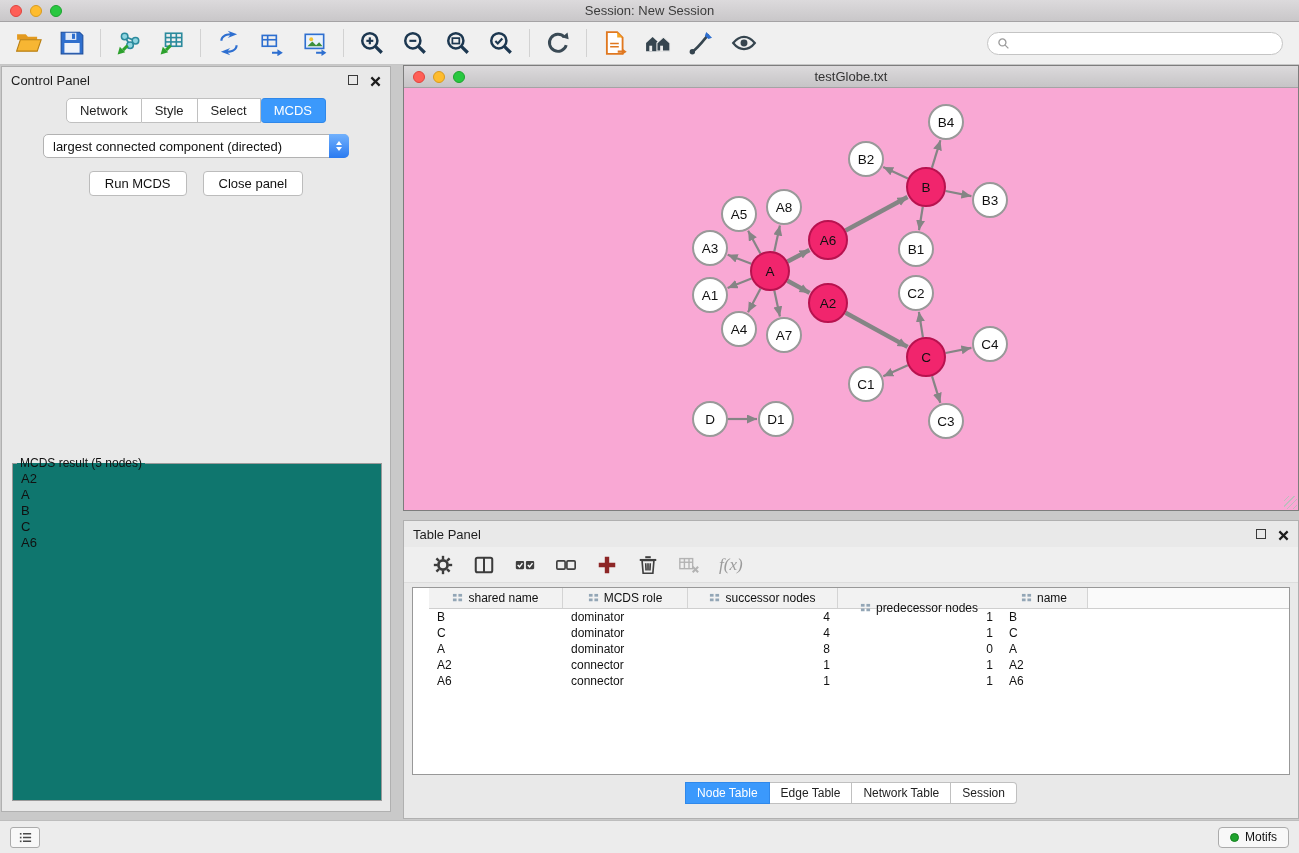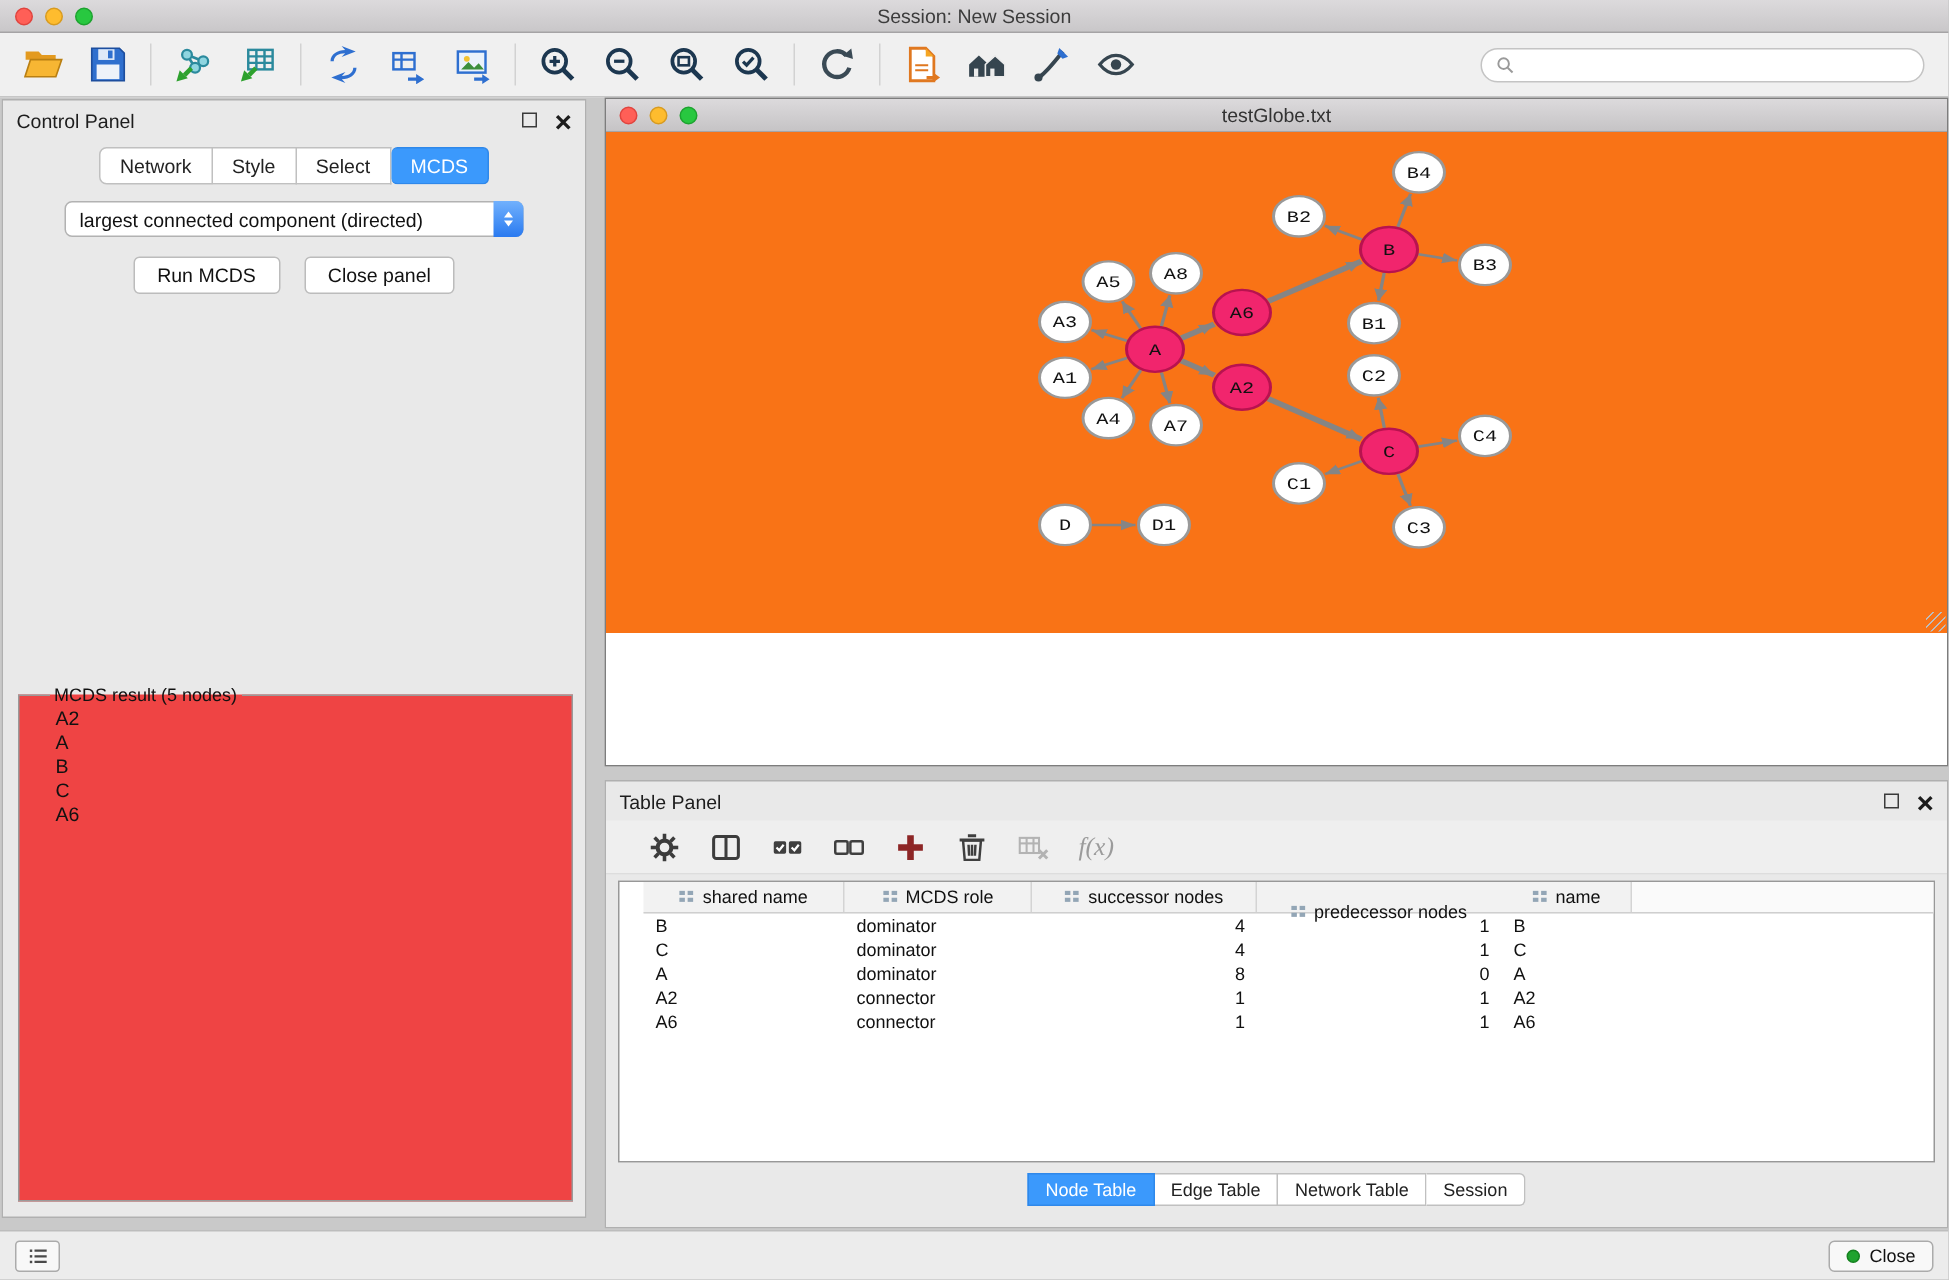--- a/index.html
+++ b/index.html
@@ -48,31 +48,31 @@
     padding-left:9px; position:relative; cursor:default; }
   .stepper { position:absolute; right:-1px; top:-1px; width:20px; height:24px;
     background:linear-gradient(#71b1fd,#2a7af0); border-radius:0 5px 5px 0;
     display:flex; flex-direction:column; align-items:center; justify-content:center; gap:2px; }
   .arr-up { width:0; height:0; border-left:3.5px solid transparent; border-right:3.5px solid transparent; border-bottom:4.5px solid #fff; }
   .arr-dn { width:0; height:0; border-left:3.5px solid transparent; border-right:3.5px solid transparent; border-top:4.5px solid #fff; }
   .btn-row { display:flex; justify-content:center; gap:16px; margin-top:13px; }
   .btn { font-size:13px; padding:4px 15px; background:#fff; border:1px solid #bcbcbc; border-radius:4px;
     color:#111; cursor:default; font-family:"Liberation Sans",sans-serif; }
   .mcds-fieldset { position:absolute; left:10px; top:389px; width:370px; height:345px;
-    border:1px solid #9a9a9a; background:#ef4444; padding:1px 0 0 16px; }
+    border:1px solid #9a9a9a; background:#0f766e; padding:1px 0 0 0; }
   .mcds-fieldset legend { font-size:12px; color:#111; padding:0 3px; margin-left:4px; background:transparent; }
   .result-item { font-size:13px; line-height:16px; padding-left:8px; color:#111; }
 
   
   .network-window { position:absolute; left:403px; top:65px; width:896px; height:446px;
     border:1px solid #7d7d7d; background:#fff; }
   .nw-titlebar { height:22px; background:linear-gradient(#dcdadc,#c6c4c6); border-bottom:1px solid #a5a3a5;
     position:relative; display:flex; align-items:center; justify-content:center; font-size:13px; color:#333; }
   .nw-lights { position:absolute; left:9px; top:5px; display:flex; gap:8px; }
-  .nw-content { position:relative; height:334px; background:#f97316;font-family:Liberation Mono, monospace; }
+  .nw-content { position:relative; height:422px; background:#f9a8d4; }
   .nw-content svg.graph { position:absolute; inset:0; width:100%; height:100%; }
   .resize-grip { position:absolute; right:1px; bottom:1px; width:13px; height:13px;
     background:repeating-linear-gradient(135deg, transparent 0 3px, #bdbdbd 3px 4px); }
 
   
   .table-panel { position:absolute; left:403px; top:520px; width:896px; height:299px;
     background:#e9e9e9; border:1px solid #b0b0b0; }
   .tp-toolbar { height:36px; display:flex; align-items:center; gap:19px; padding:0 28px; background:#efefef;
     border-bottom:1px solid #dddddd; }
   .fx { font-family:"Liberation Serif", serif; font-style:italic; font-size:17px; color:#9b9b9b; cursor:default; }
@@ -660,15 +660,15 @@
           <g fill="#4a4a4a">
             <rect x="3" y="4.8" width="2.6" height="2.6"></rect>
             <rect x="3" y="10.8" width="2.6" height="2.6"></rect>
             <rect x="3" y="16.8" width="2.6" height="2.6"></rect>
           </g>
         </svg>
     </span>
   </span>
   <span class="memory-btn">
     <span class="mem-dot"></span>
-    <span>Close</span>
+    <span>Motifs</span>
   </span>
 </div>
 
 </body></html>

